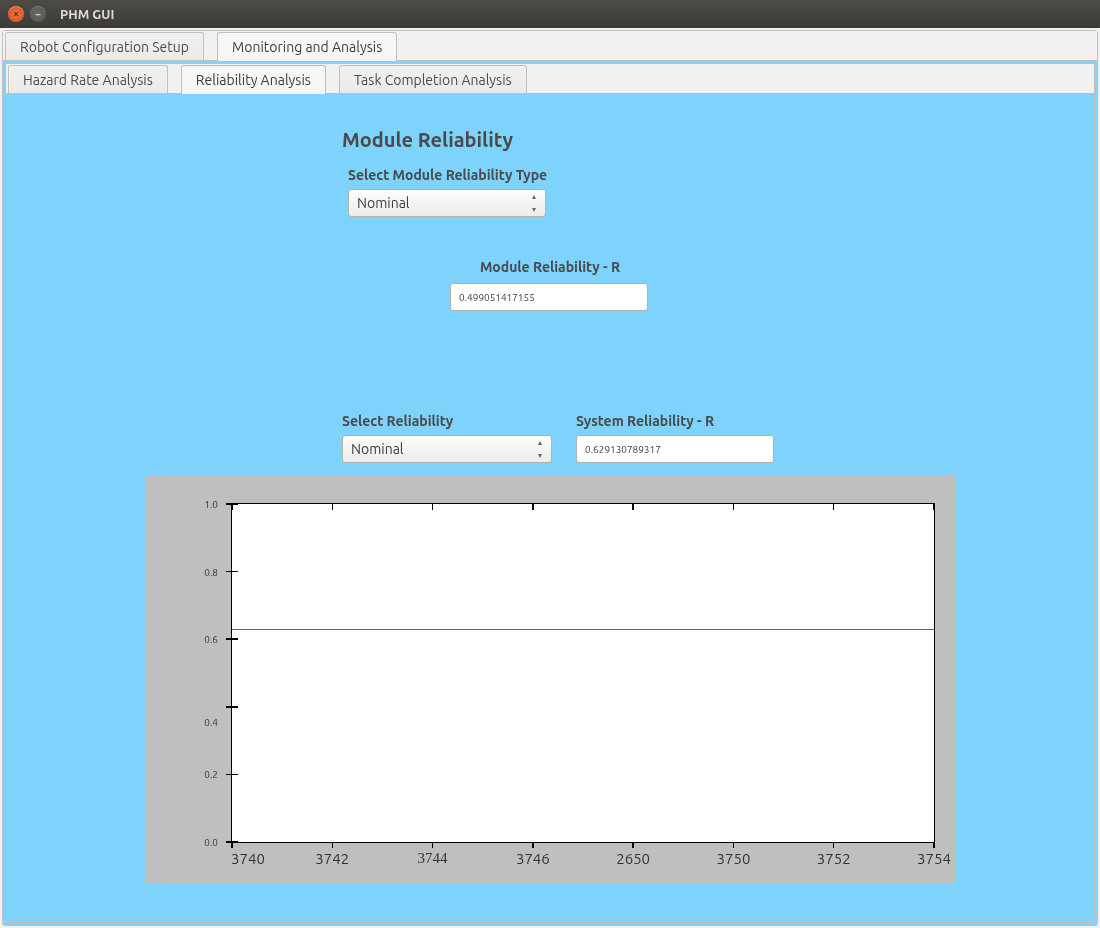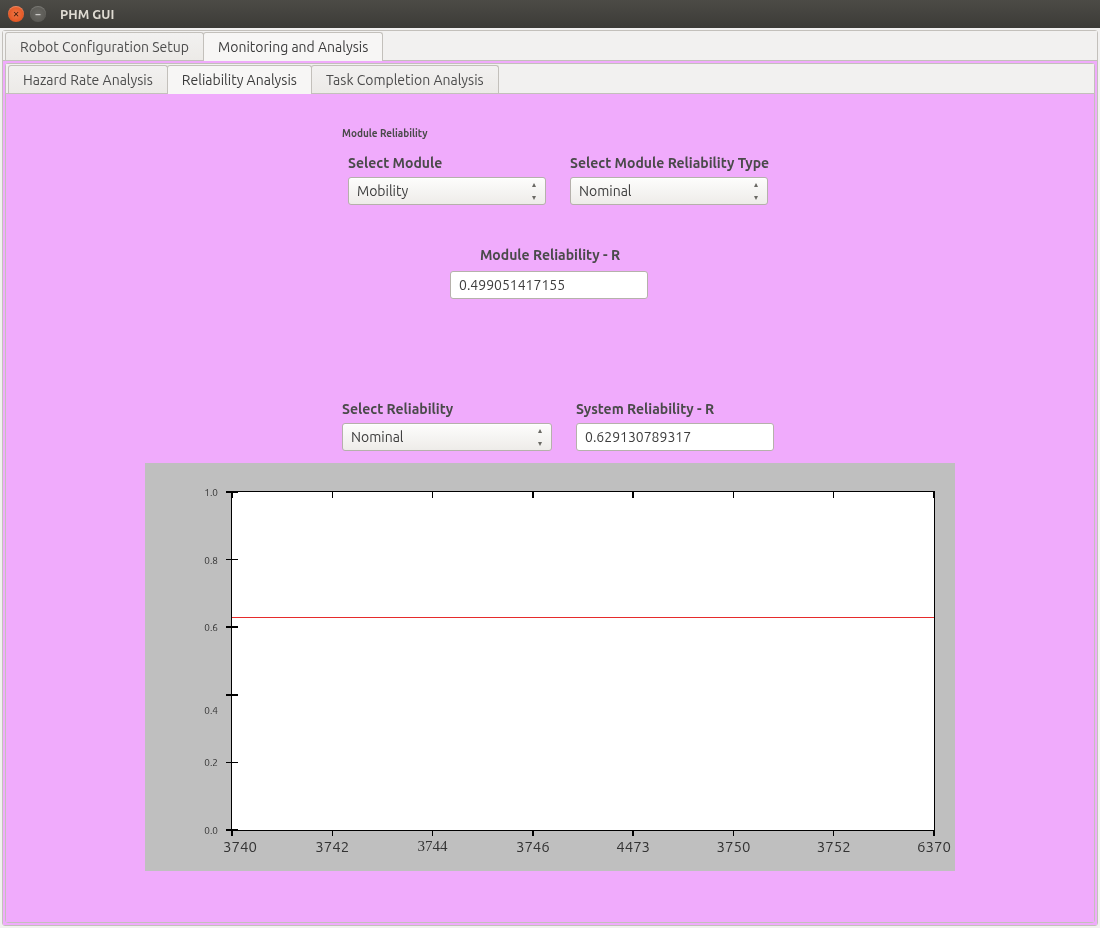--- a/index.html
+++ b/index.html
@@ -47,20 +47,21 @@
     height:100%;
     display:flex; flex-direction:column;
   }
   .tabstrip {
     display:flex;
     align-items:flex-end;
     padding: 0 0 0 2px;
     background:#f2f1f0;
     border-bottom:1px solid #c3c0bb;
     height:30px;
+    gap:14px;
   }
   .tab {
     padding:6px 14px 5px;
     margin-top:3px;
     border:1px solid #c3c0bb;
     border-bottom:none;
     border-radius:3px 3px 0 0;
     background:linear-gradient(#f2f1f0,#eceae7);
     color:#4c4c4c;
     font-size:14px;
@@ -71,38 +72,38 @@
   .tab.active {
     background:#f7f6f5;
     color:#3c3c3c;
     padding-bottom:6px;
     margin-bottom:-1px;
     z-index:1;
   }
   
   .notebook-body {
     flex:1;
-    background:#f0abfc;
+    background:#7dd3fc;
     overflow:hidden;
   }
   
   
   .inner-notebook {
     margin:2px;
     height:calc(100% - 4px);
   }
 
   .page-content {
     padding:10px 0 0 0;
   }
 
   .section-title {
     margin:24px 0 16px 336px;
     font-weight:bold;
-    font-size:10px;
+    font-size:20px;
     color:#4a4a4a;
   }
 
   .row {
     display:flex;
     gap:24px;
   }
   .row-indent1 { margin-left:342px; }
   .row-indent2 { margin-left:336px; }
   .label {
@@ -144,21 +145,21 @@
   .combo .spin-arrows::before{content:"▴";font-size:8px;color:#6a6964;text-align:center;}
   .combo .spin-arrows::after{content:"▾";font-size:8px;color:#6a6964;text-align:center;}
 
   
   .entry {
     width:198px; height:28px;
     border:1px solid #b5b1ab;
     border-radius:3px;
     background:#ffffff;
     padding:0 8px;
-    font-size:14px;
+    font-size:10px;
     color:#3c3c3c;
     display:flex; align-items:center;
   }
 
   .center-block {
     margin:42px auto 16px;
     width:200px;
     text-align:center;
   }
   .center-block .label{ margin-bottom:8px; }
@@ -242,27 +243,20 @@
           <div class="tab"><span>Hazard Rate Analysis</span></div>
           <div class="tab active"><span>Reliability Analysis</span></div>
           <div class="tab"><span>Task Completion Analysis</span></div>
         </div>
         <div class="notebook-body">
           <div class="page-content">
 
             <div class="section-title">Module Reliability</div>
 
             <div class="row row-indent1">
-              <div class="col">
-                <div class="label">Select Module</div>
-                <div class="combo">
-                  <span>Mobility</span>
-                  <span class="spin-arrows"></span>
-                </div>
-              </div>
               <div class="col">
                 <div class="label">Select Module Reliability Type</div>
                 <div class="combo">
                   <span>Nominal</span>
                   <span class="spin-arrows"></span>
                 </div>
               </div>
             </div>
 
             <div class="center-block">
@@ -305,42 +299,42 @@
                   <div class="ytick-in" style="top: 134.45px;"></div>
                   <div class="ylabel" style="top: 135.2px;">0.6</div>
                   <div class="ytick" style="top: 66.85px; left: -6px;"></div>
                   <div class="ytick-in" style="top: 66.85px;"></div>
                   <div class="ylabel" style="top: 67.6px;">0.8</div>
                   <div class="ytick" style="top: -0.75px; left: -6px;"></div>
                   <div class="ytick-in" style="top: -0.75px;"></div>
                   <div class="ylabel" style="top: 0px;">1.0</div>
                   <div class="xtick" style="left: -0.75px;"></div>
                   <div class="xtick-in" style="left: -0.75px;"></div>
-                  <div class="xlabel" style="left: 8px;">3740</div>
+                  <div class="xlabel" style="left: 16px;">3740</div>
                   <div class="xtick" style="left: 99.5357px;"></div>
                   <div class="xtick-in" style="left: 99.5357px;"></div>
                   <div class="xlabel" style="left: 100.286px;">3742</div>
                   <div class="xtick" style="left: 199.821px;"></div>
                   <div class="xtick-in" style="left: 199.821px;"></div>
                   <div class="xlabel" style="left: 200.571px; font-family: Liberation Serif, serif;">3744</div>
                   <div class="xtick" style="left: 300.107px;"></div>
                   <div class="xtick-in" style="left: 300.107px;"></div>
                   <div class="xlabel" style="left: 300.857px;">3746</div>
                   <div class="xtick" style="left: 400.393px;"></div>
                   <div class="xtick-in" style="left: 400.393px;"></div>
-                  <div class="xlabel" style="left: 401.143px;">4473</div>
+                  <div class="xlabel" style="left: 401.143px;">2650</div>
                   <div class="xtick" style="left: 500.679px;"></div>
                   <div class="xtick-in" style="left: 500.679px;"></div>
                   <div class="xlabel" style="left: 501.429px;">3750</div>
                   <div class="xtick" style="left: 600.964px;"></div>
                   <div class="xtick-in" style="left: 600.964px;"></div>
                   <div class="xlabel" style="left: 601.714px; text-align: right;">3752</div>
                   <div class="xtick" style="left: 701.25px;"></div>
                   <div class="xtick-in" style="left: 701.25px;"></div>
-                  <div class="xlabel" style="left: 702px;">6370</div>
+                  <div class="xlabel" style="left: 702px;">3754</div>
                   <div class="reliab-line" style="top: 124.648px; background: rgb(230, 43, 43);"></div>
                 </div>
             </div>
 
           </div>
         </div>
       </div>
 
     </div>
   </div>

